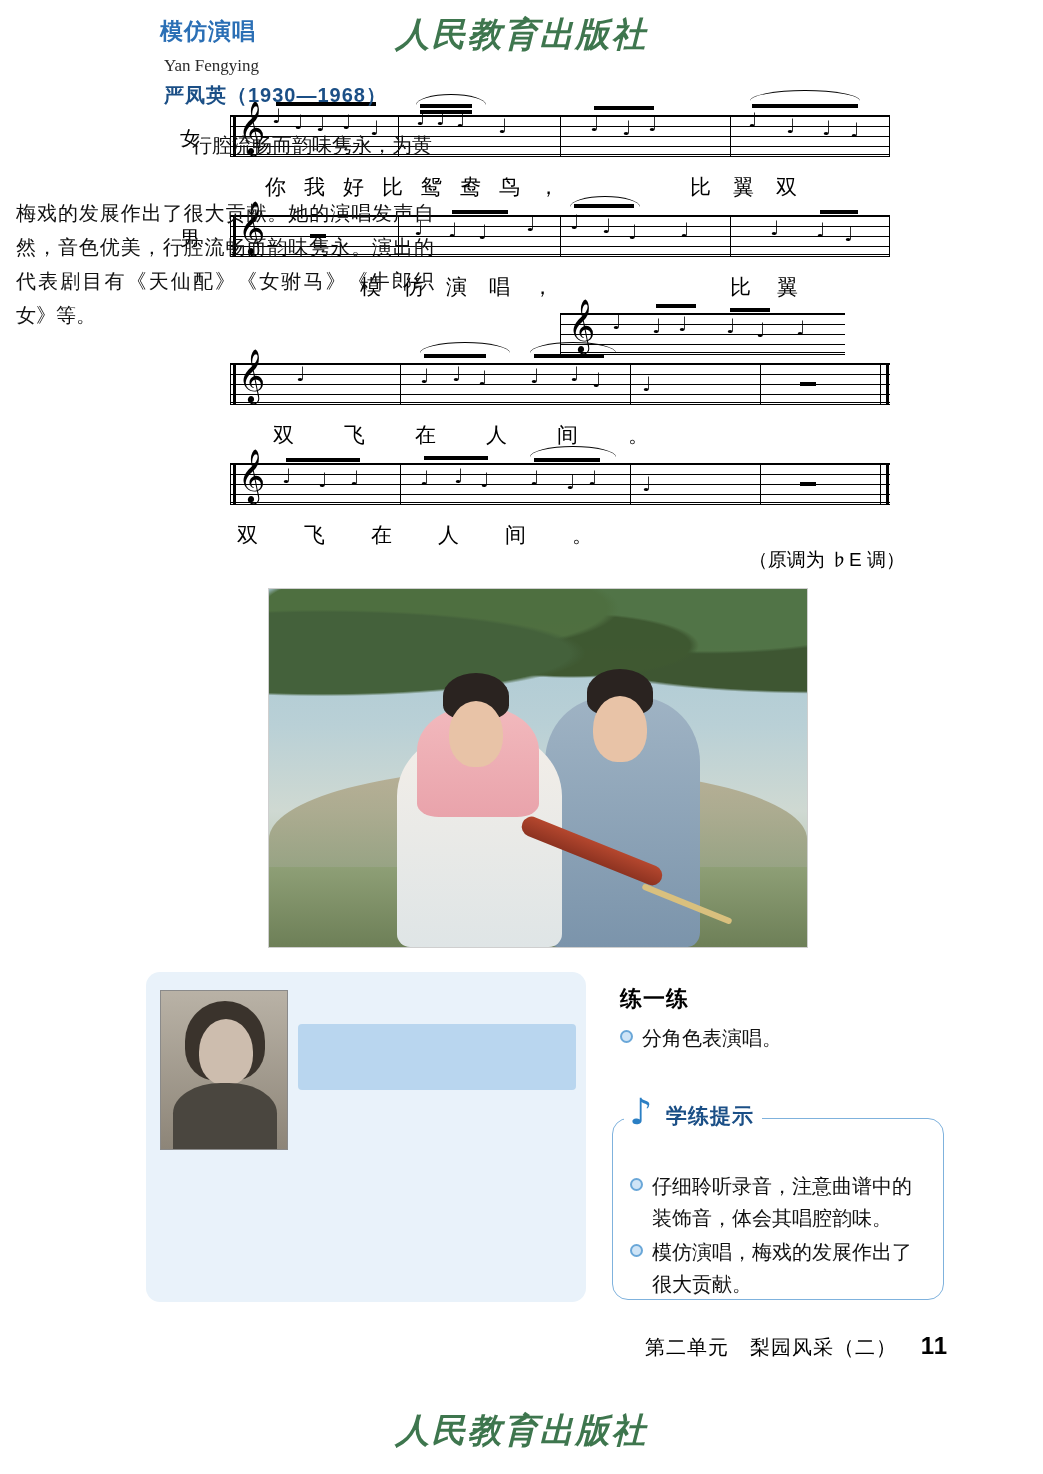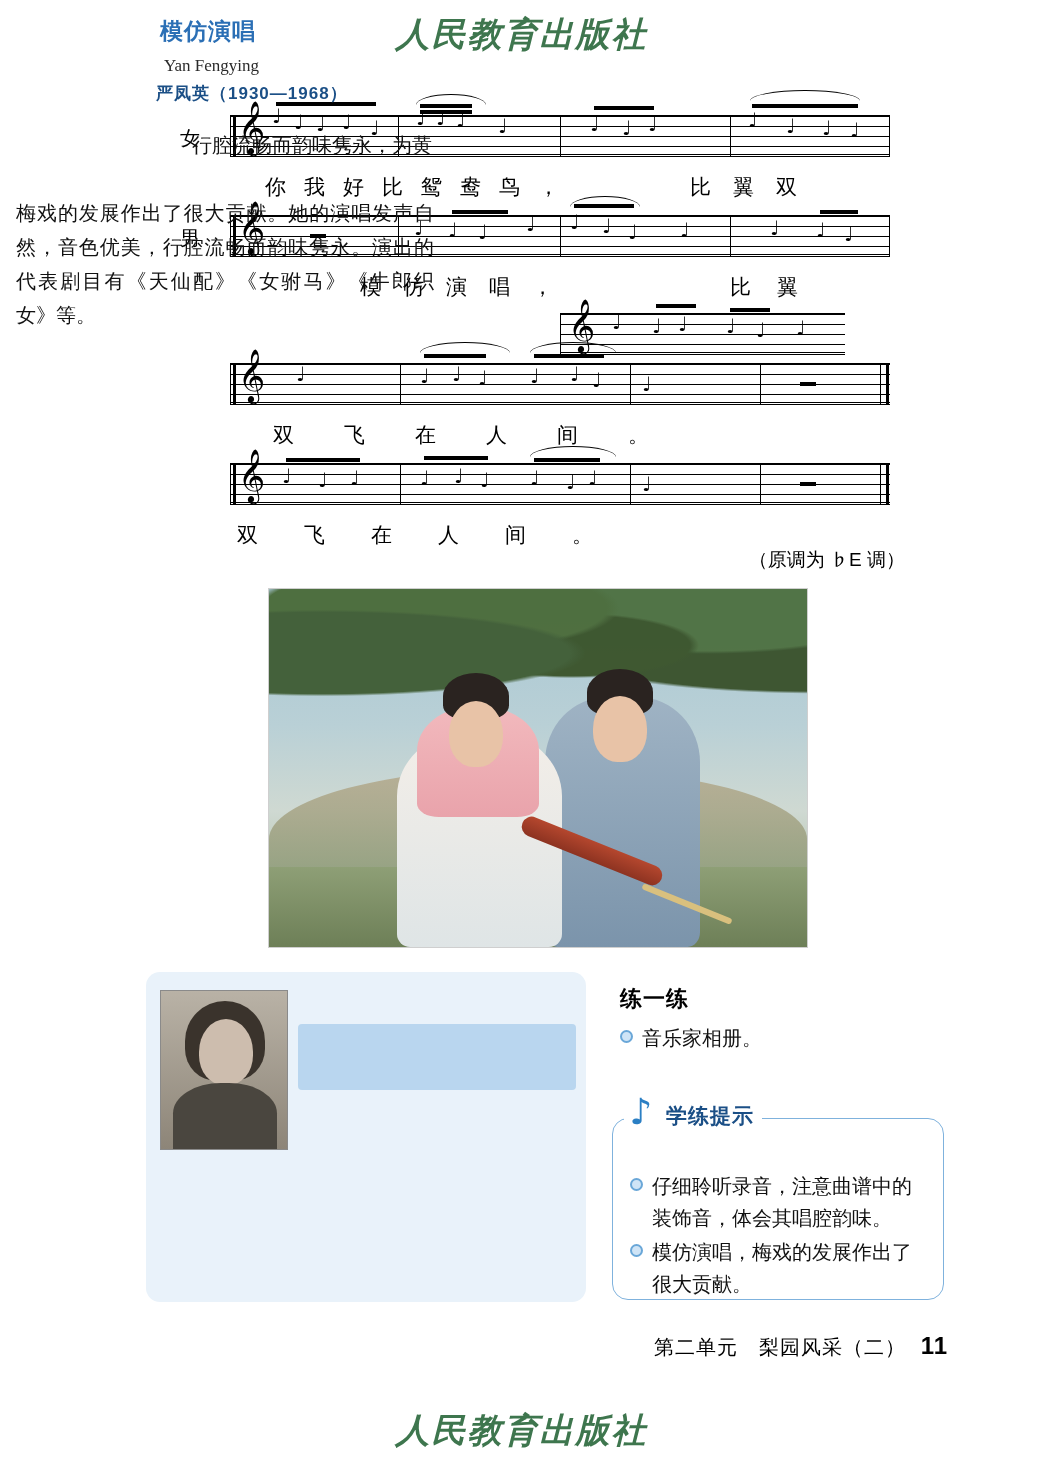--- a/index.html
+++ b/index.html
@@ -243,24 +243,24 @@
   .album-name-en {
     position: absolute;
     left: 164px;
     top: 56px;
     font-family: "Liberation Serif", serif;
     font-size: 17px;
     color: #2b2b2b;
   }
   .album-name-cn {
     position: absolute;
-    left: 156px;
+    left: 164px;
     top: 82px;
     font-family: "Liberation Sans", sans-serif;
-    font-size: 17px;
+    font-size: 20px;
     font-weight: bold;
     color: #1b4f86;
     letter-spacing: 1px;
   }
   .album-body {
     position: absolute;
     left: 152px;
     top: 128px;
     width: 282px;
     font-family: "Liberation Sans", sans-serif;
@@ -358,21 +358,21 @@
     right: 95px;
     top: 1332px;
     font-family: "Liberation Sans", sans-serif;
     font-size: 20px;
     color: #000;
     letter-spacing: 1px;
   }
   .footer .pg {
     font-size: 24px;
     font-weight: bold;
-    margin-left: 8px;
+    margin-left: 17px;
   }
 </style>
 </head>
 <body>
 
 <div class="pub-mark top">人民教育出版社</div>
 
 <div class="score">
 
   <div class="sysrow">
@@ -578,21 +578,21 @@
 </div>
 <div class="album-title">模仿演唱</div>
 <div class="album-name-en">Yan Fengying</div>
 <div class="album-name-cn">严凤英（1930—1968）</div>
 <div class="album-body">行腔流畅而韵味隽永，为黄</div>
 <div class="album-body-2">梅戏的发展作出了很大贡献。她的演唱发声自然，音色优美，行腔流畅而韵味隽永。演出的代表剧目有《天仙配》《女驸马》《牛郎织女》等。</div>
 
 <div class="practice-title">练一练</div>
 <div class="bullet-row practice-item">
   <span class="bullet-dot"></span>
-  <span>音乐家相册。</span>
+  <span>分角色表演唱。</span>
 </div>
 
 <div class="tips-box"></div>
 <div class="tips-note-icon">♪</div>
 <div class="tips-title">学练提示</div>
 <div class="bullet-row tip-1">
   <span class="bullet-dot"></span>
   <span>仔细聆听录音，注意曲谱中的装饰音，体会其唱腔韵味。</span>
 </div>
 <div class="bullet-row tip-2">

